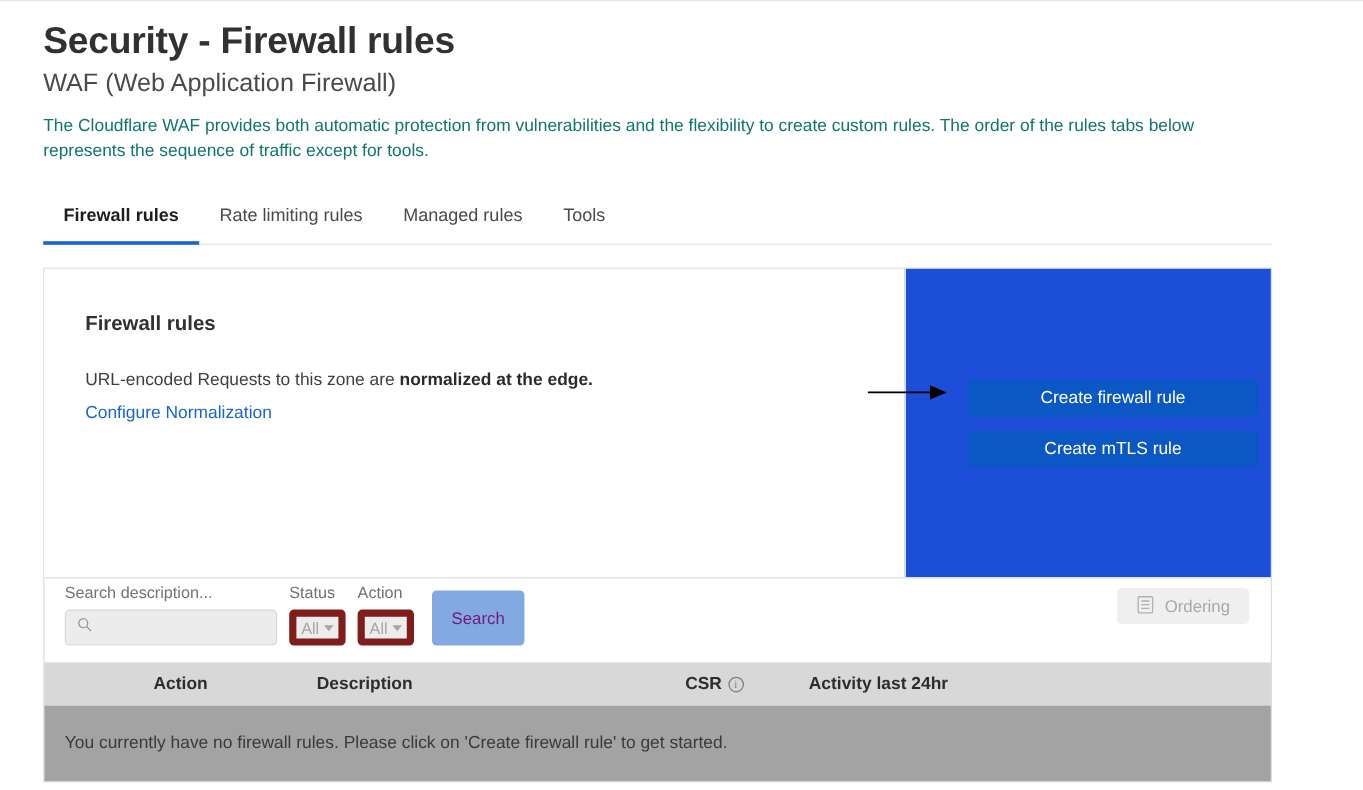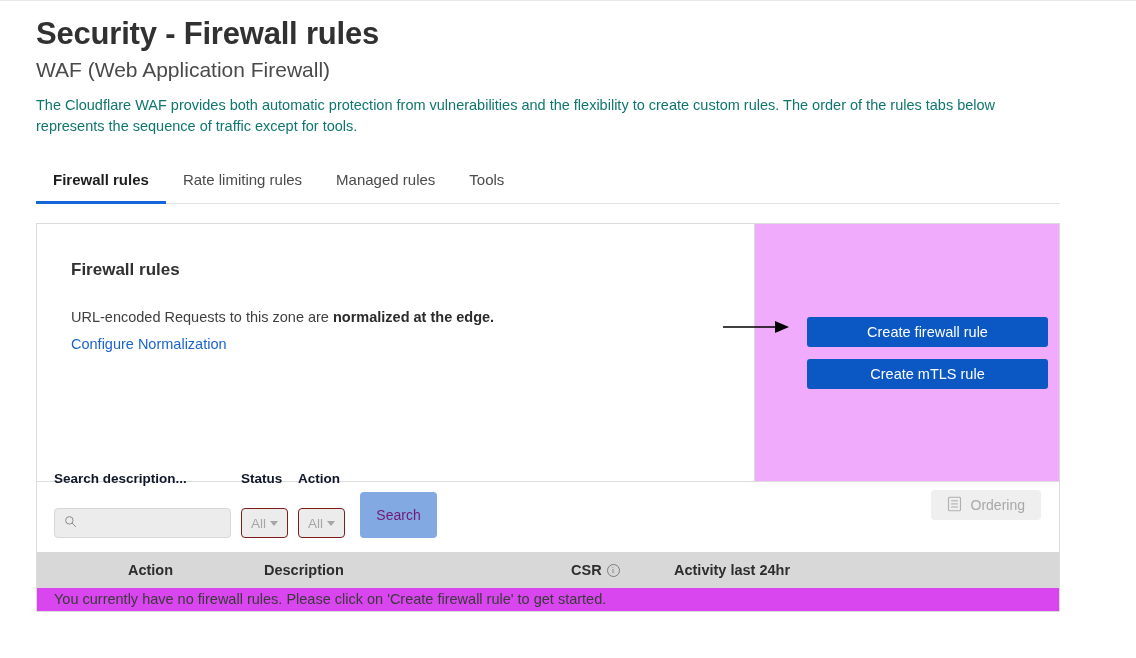--- a/index.html
+++ b/index.html
@@ -91,21 +91,21 @@
   }
 
   .card-left {
     flex: 0 0 717px;
     padding: 34px 34px 30px 34px;
     background: #ffffff;
   }
 
   .card-right {
     flex: 1;
-    background: #f0abfc;
+    background: #1d4ed8;
     border-left: 1px solid #dcdcdc;
     position: relative;
   }
 
   .card-heading {
     font-size: 17px;
     font-weight: bold;
     color: #313131;
     line-height: 24px;
   }
@@ -185,24 +185,23 @@
     display: flex;
     align-items: flex-end;
     position: relative;
     height: 71px;
   }
 
   .field-group { display: flex; flex-direction: column; margin-right: 10px; }
 
   .field-label {
     font-size: 13.5px;
-    color: #0f172a;
-    margin-bottom: 21px;
+    color: #737373;
+    margin-bottom: 6px;
     line-height: 16px;
-    font-weight: bold;
   }
 
   .search-box {
     width: 177px;
     height: 30px;
     background: #ececec;
     border: 1px solid #d7d7d7;
     border-radius: 4px;
     display: flex;
     align-items: center;
@@ -217,21 +216,21 @@
     color: #5a5a5a;
     width: 136px;
     margin-left: 6px;
     font-family: "Liberation Sans", sans-serif;
   }
 
   .dropdown {
     width: 47px;
     height: 30px;
     background: #ececec;
-    border: 1px solid #7f1d1d;
+    border: 6px solid #7f1d1d;
     border-radius: 4px;
     display: flex;
     align-items: center;
     justify-content: center;
     gap: 4px;
     font-size: 13.5px;
     color: #a6a6a6;
     cursor: default;
   }
 
@@ -284,24 +283,24 @@
     font-weight: bold;
     color: #2d2d2d;
   }
 
   .th-action      { width: 227px; text-align: center; }
   .th-description { width: 307px; }
   .th-csr         { width: 103px; display: flex; align-items: center; gap: 5px; }
   .th-activity    { flex: 1; }
 
   .table-empty {
-    padding: 1px 17px;
+    padding: 21px 17px;
     font-size: 14.5px;
     color: #3a3a3a;
-    background: #d946ef;
+    background: #a3a3a3;
     line-height: 21px;
   }
 
   .info-icon {
     width: 13px; height: 13px;
     border: 1px solid #7d7d7d;
     border-radius: 50%;
     color: #7d7d7d;
     font-size: 9px;
     font-weight: normal;

